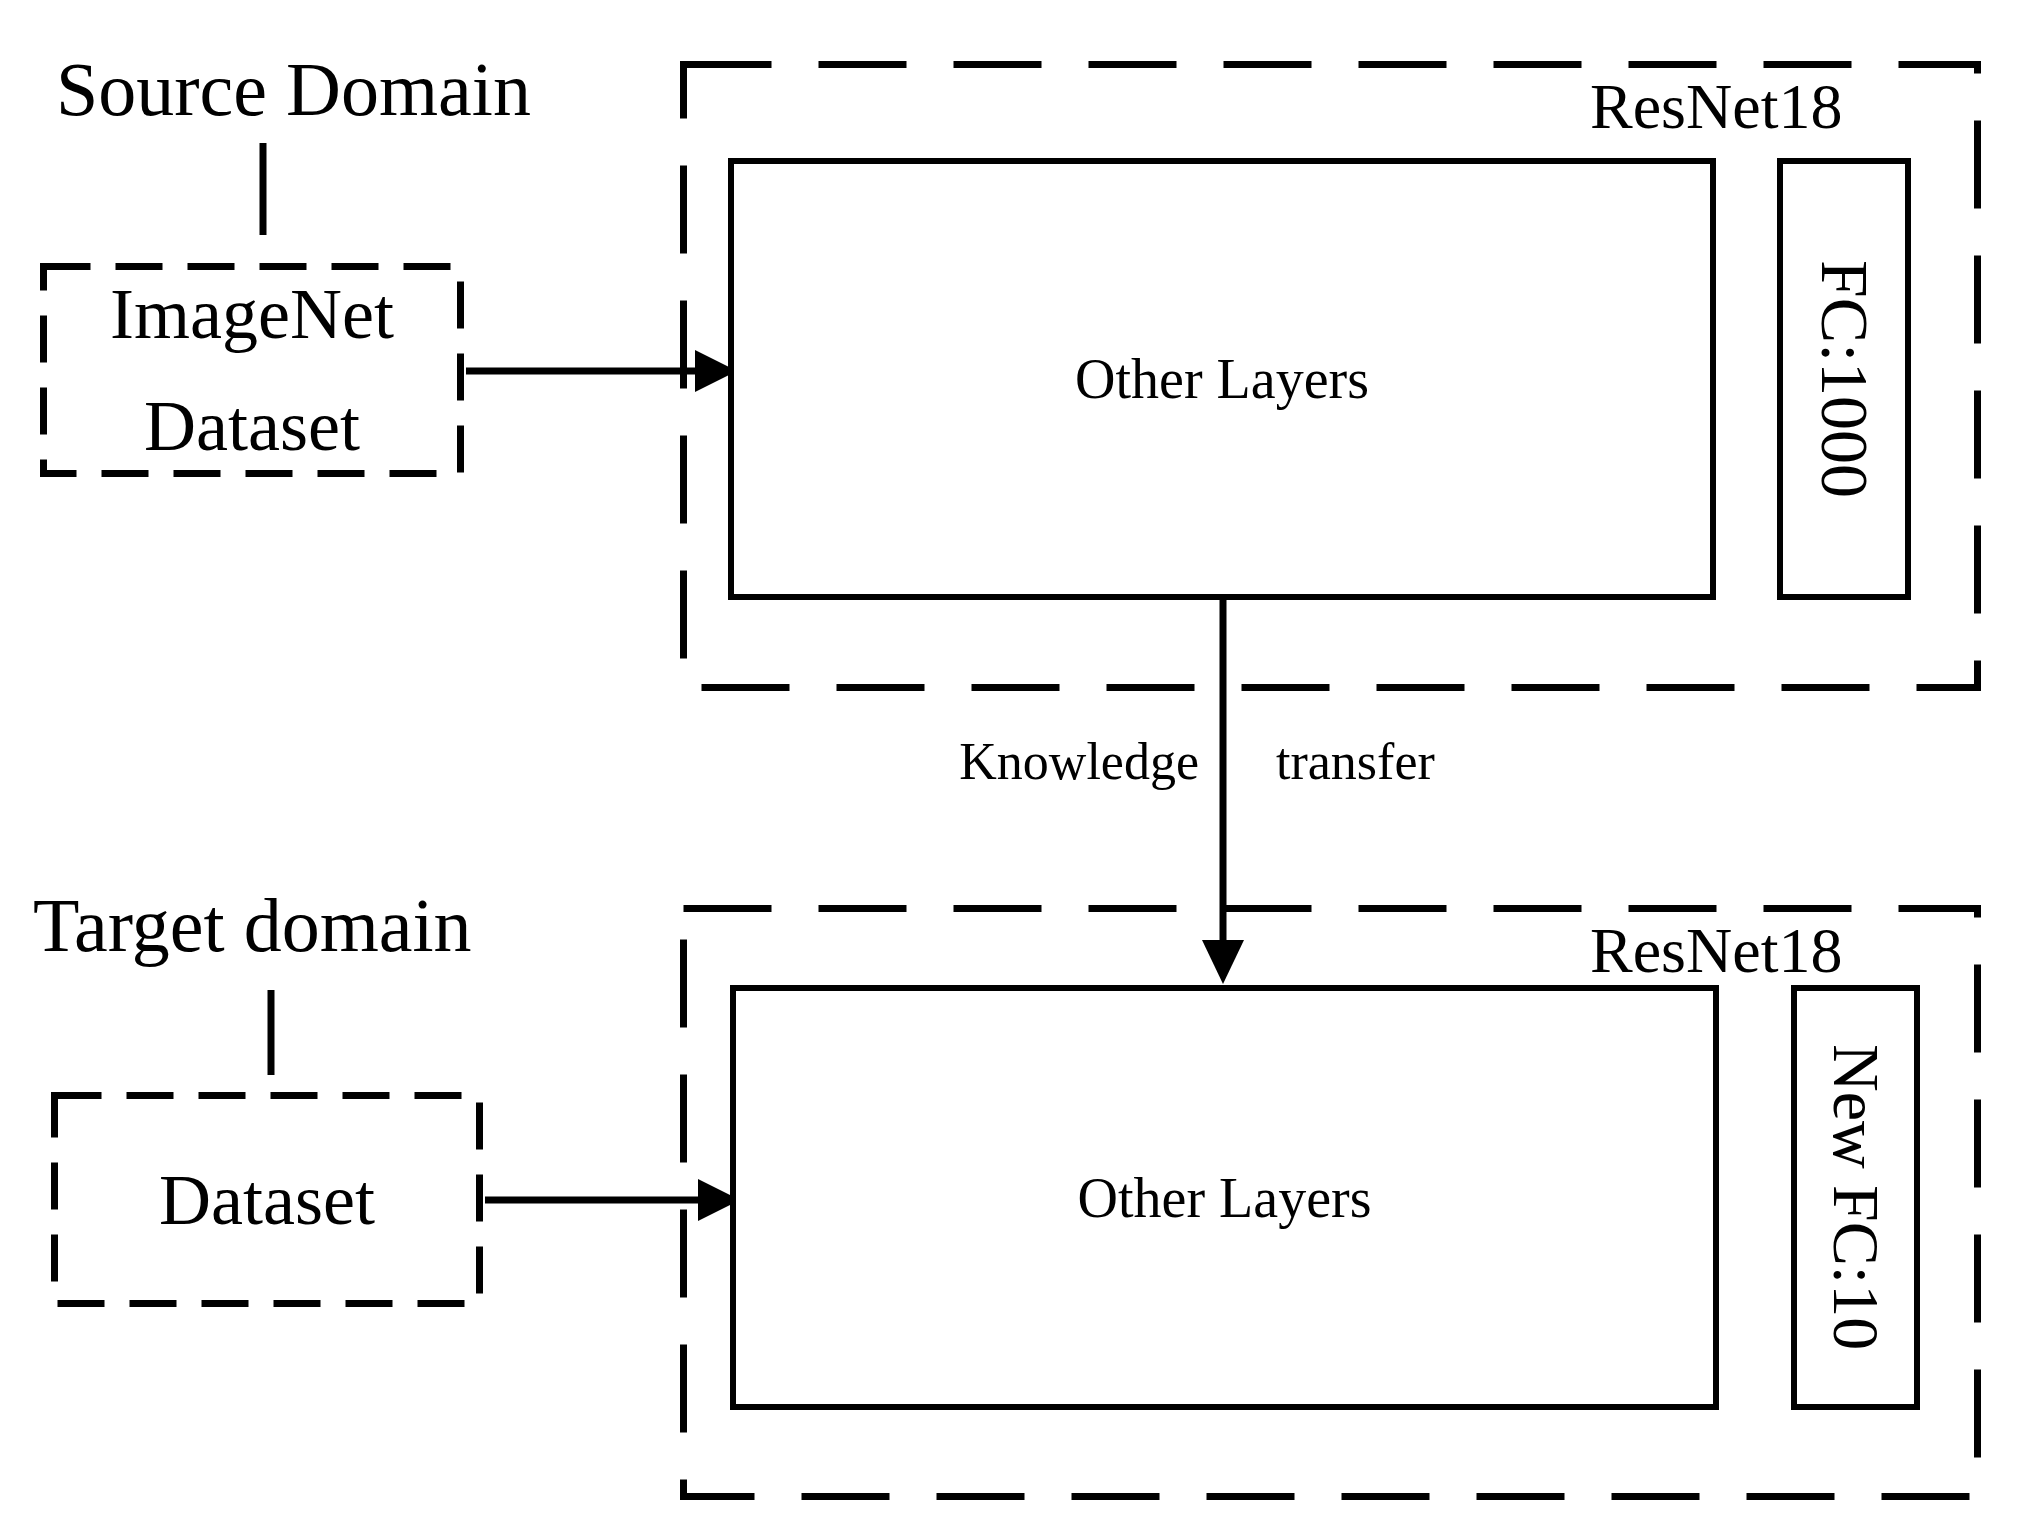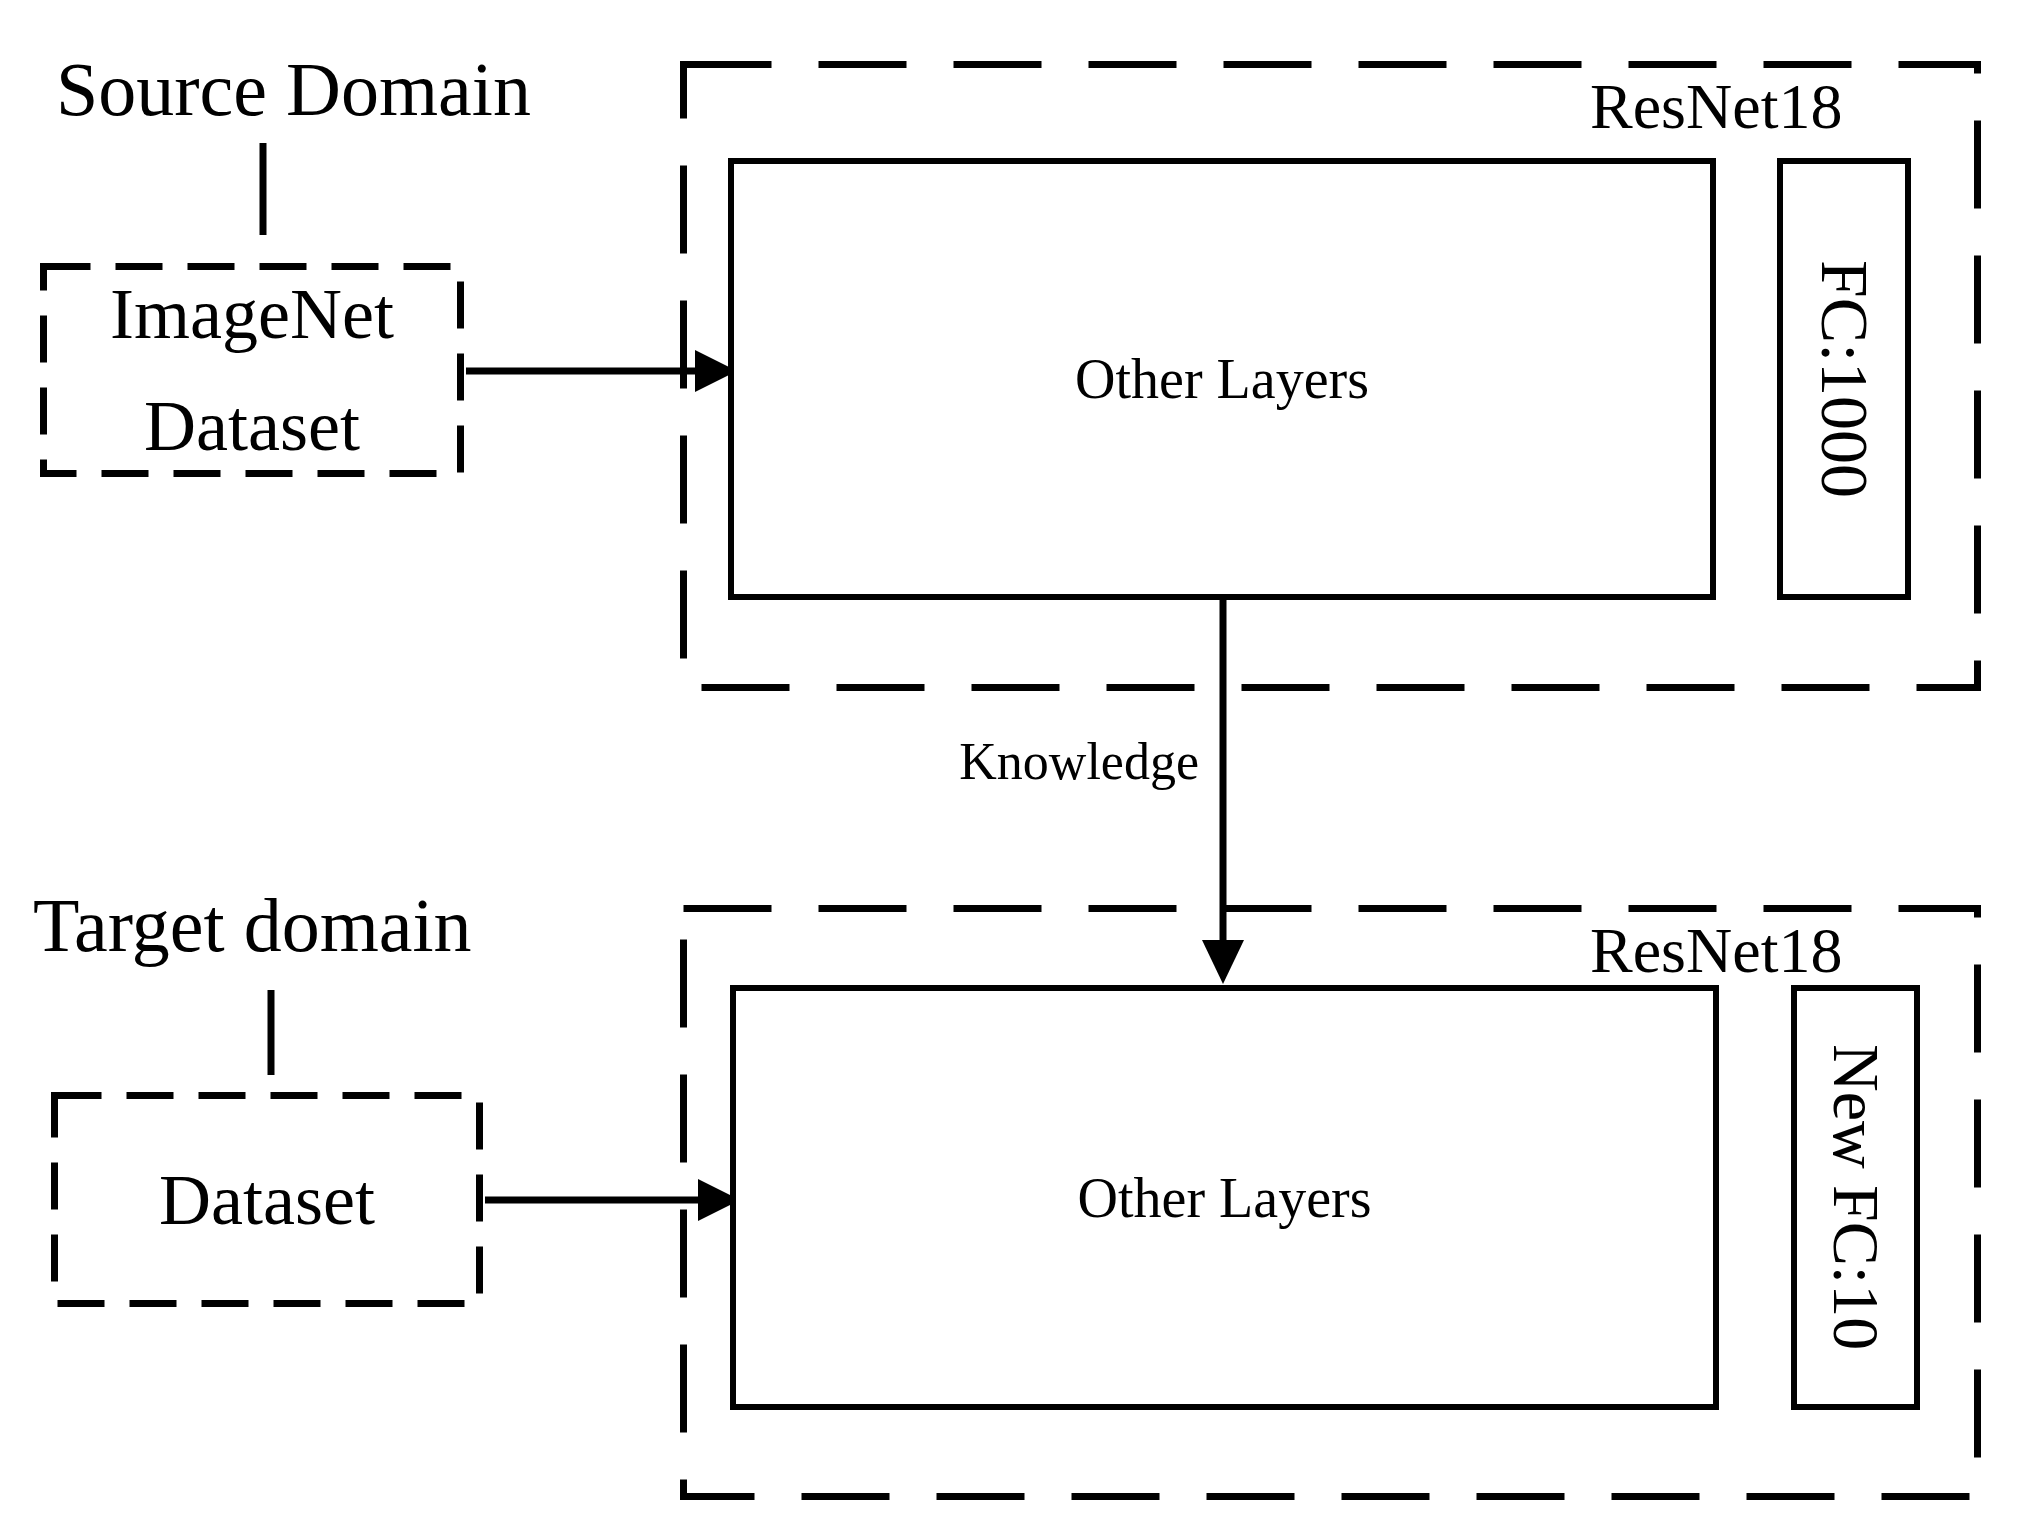--- a/index.html
+++ b/index.html
@@ -142,20 +142,21 @@
   <div class="solidbox body-box" style="left:728px; top:158px; width:988px; height:442px;">
     <span>Other Layers</span>
   </div>
 
   <div class="solidbox head-box" style="left:1777px; top:158px; width:134px; height:442px;">
     <span class="vtext">FC:1000</span>
   </div>
 
   <div class="txt transfer-word align-right" style="left:744px; top:733px; width:455px;">Knowledge</div>
 
+  <div class="txt transfer-word" style="left:1276px; top:733px;">transfer</div>
 
   <div class="txt domain-label" style="left:33px; top:884px;">Target domain</div>
 
   <div class="dataset-label" style="left:51px; top:1092px; width:432px; height:215px;">
     <span>Dataset</span>
   </div>
 
   <div class="txt net-label" style="left:1590px; top:916px;">ResNet18</div>
 
   <div class="solidbox body-box" style="left:730px; top:985px; width:989px; height:425px;">

